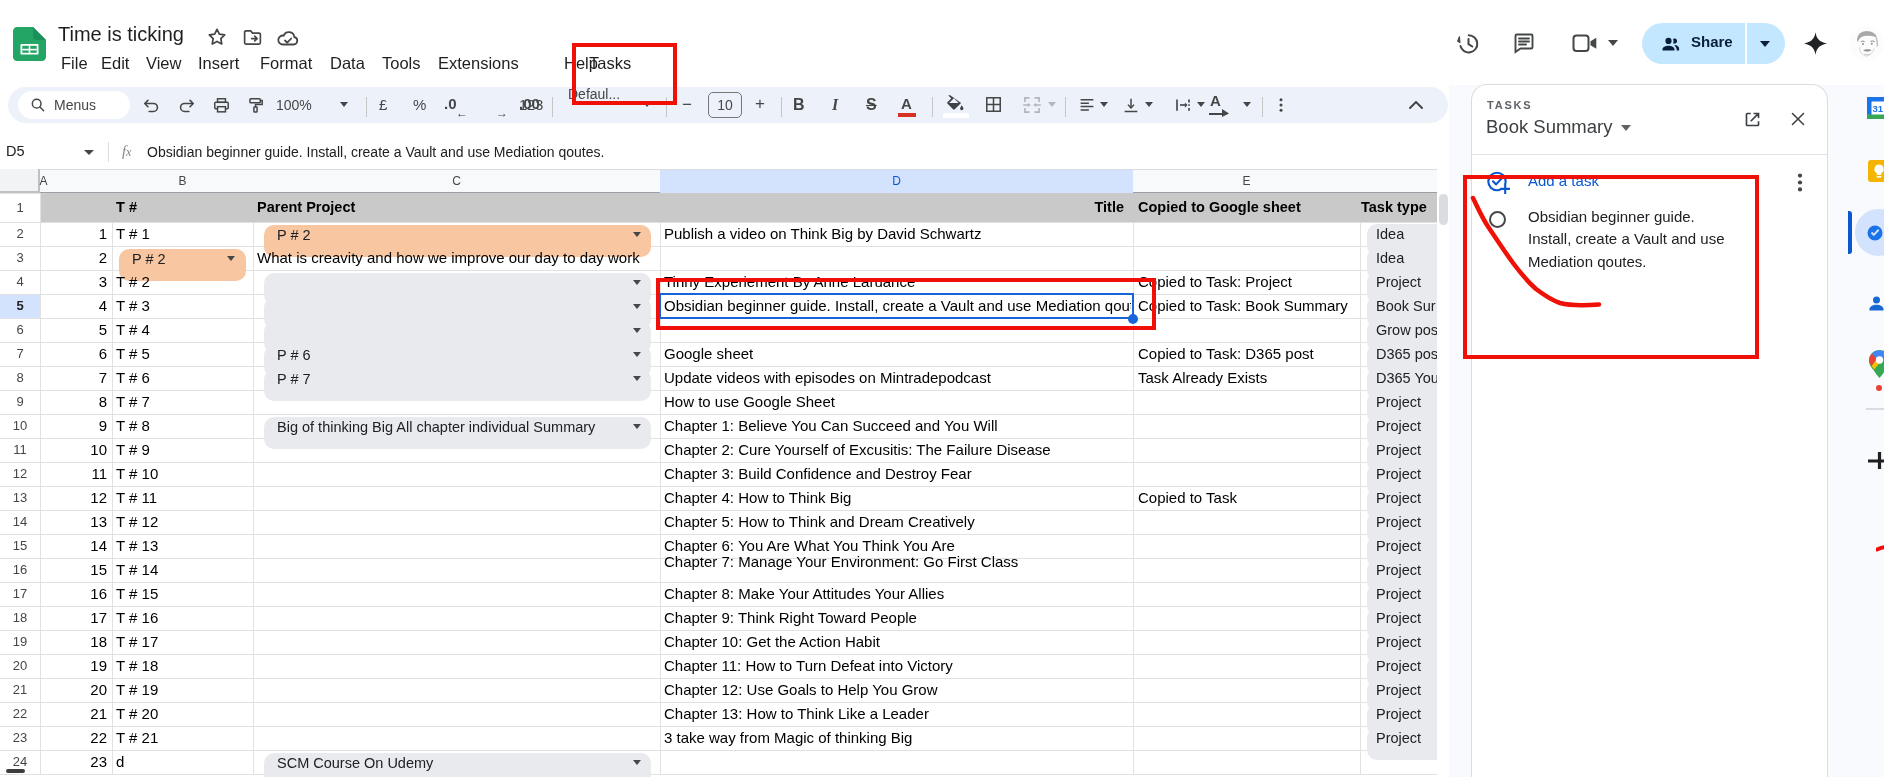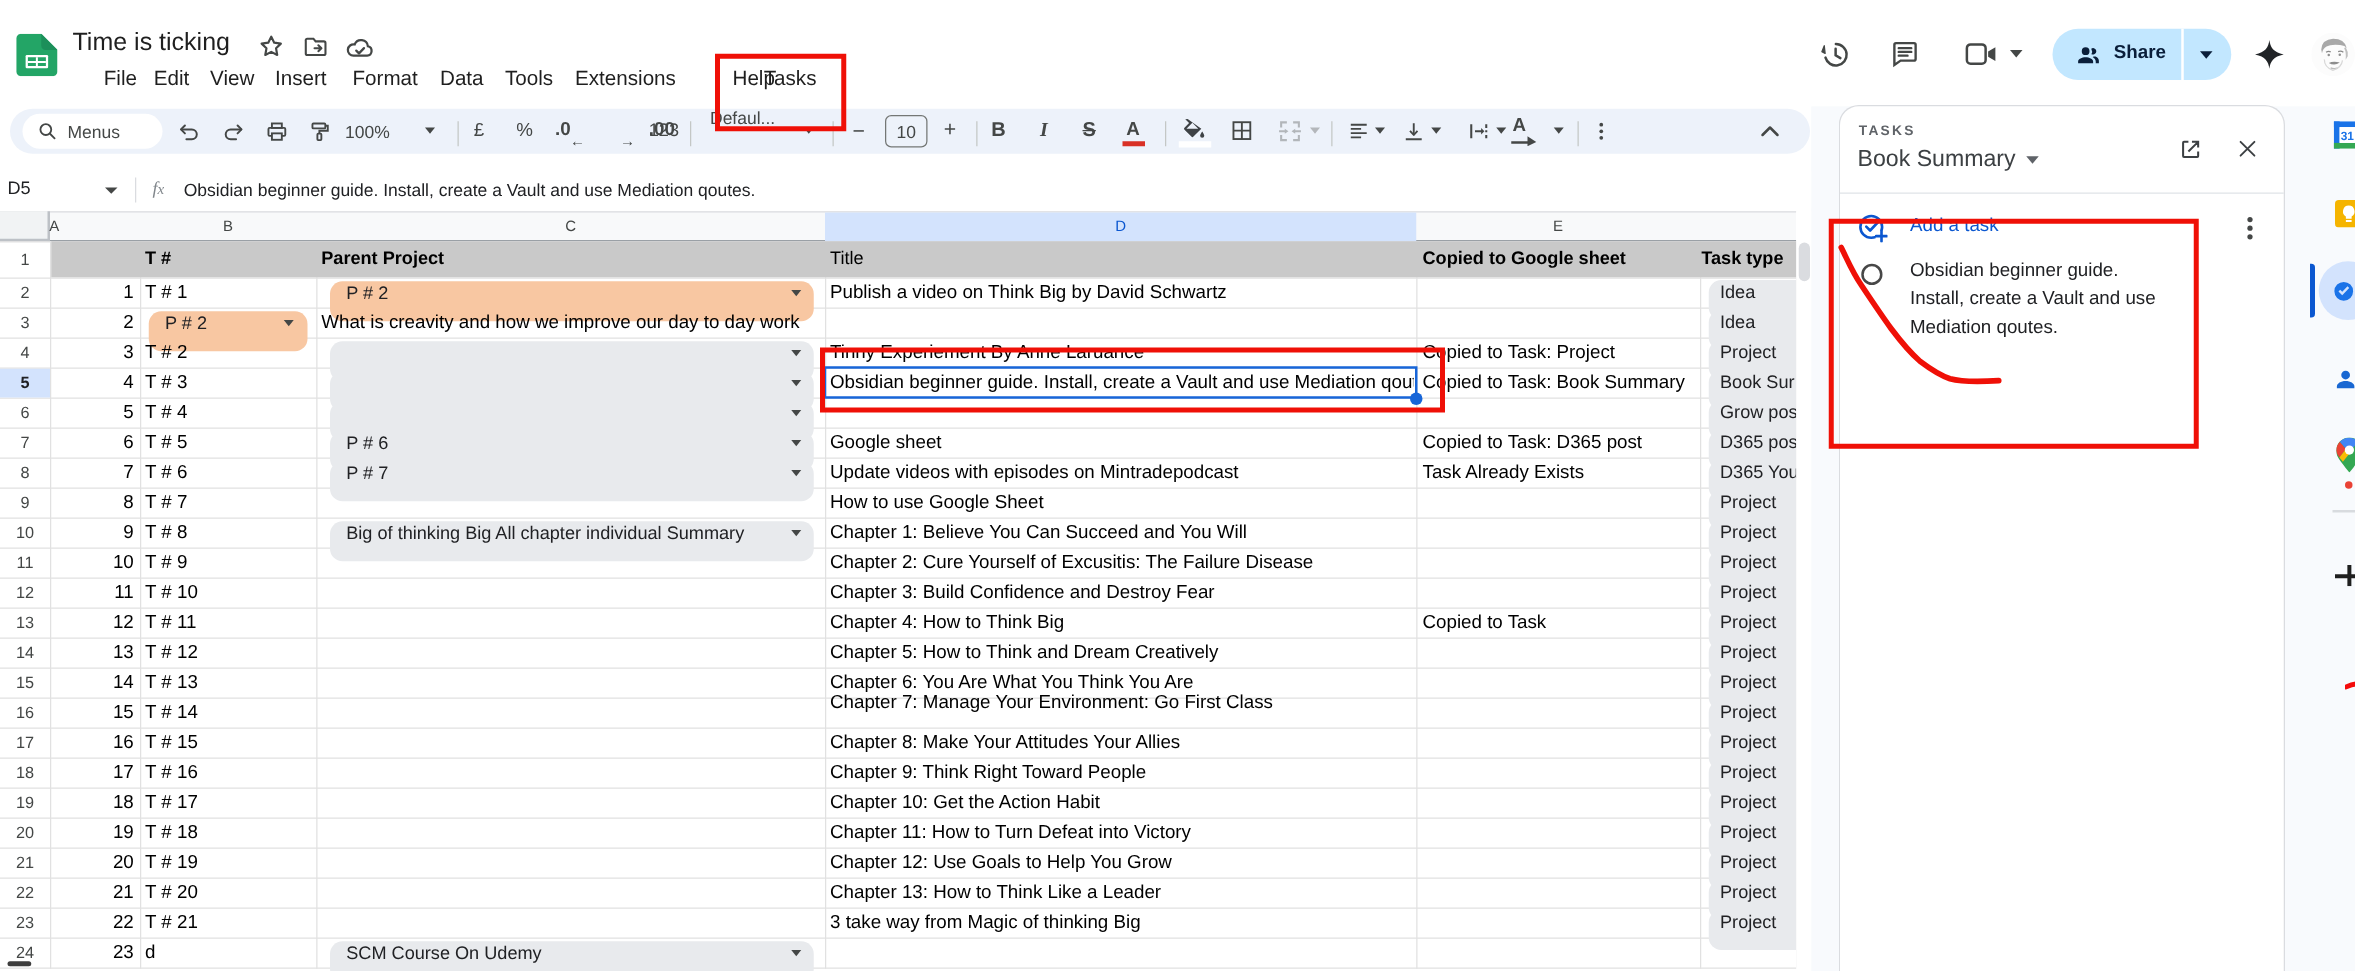--- a/index.html
+++ b/index.html
@@ -7,21 +7,21 @@
 .abs{position:absolute;}
 .ic{position:absolute;}
 svg{display:block;}
 .cell{position:absolute;font-size:15px;color:#000;white-space:nowrap;overflow:hidden;line-height:24px;height:24px;}
 .num{position:absolute;font-size:15px;color:#000;text-align:right;line-height:24px;height:24px;}
 .rnum{position:absolute;width:40px;text-align:center;font-size:13px;color:#444746;line-height:24px;}
 .chip{position:absolute;height:32px;border-radius:10px;font-size:14.5px;color:#202124;line-height:20px;padding-left:13px;white-space:nowrap;overflow:hidden;}
 .chipArr{position:absolute;width:0;height:0;border-left:4.5px solid transparent;border-right:4.5px solid transparent;border-top:5px solid #444746;}
 .vline{position:absolute;width:1px;background:#e1e1e1;}
 .hdrL{position:absolute;top:169px;height:24px;font-size:12px;color:#444746;text-align:center;line-height:24px;}
-.menu{position:absolute;top:51px;font-size:16.5px;color:#1f1f1f;height:24px;line-height:24px;margin-left:22px;}
+.menu{position:absolute;top:51px;font-size:16.5px;color:#1f1f1f;height:24px;line-height:24px;}
 .tbtxt{position:absolute;font-size:14px;color:#444746;}
 .tbdiv{position:absolute;top:97px;height:20px;width:1px;background:#c4c7c5;}
 </style></head>
 <body>
 
 <div class="abs" style="left:1449px;top:85px;width:435px;height:692px;background:#f8fafd;"></div>
 <div class="abs" style="left:0;top:0;width:1884px;height:85px;background:#fff;"></div>
 <svg class="ic" style="left:13px;top:27px" width="33" height="34" viewBox="0 0 33 34">
 <path d="M20 0 H4 C1.8 0 0 1.8 0 4 v26 c0 2.2 1.8 4 4 4 h25 c2.2 0 4-1.8 4-4 V13 L20 0 Z" fill="#23a566"></path>
 <path d="M20 0 l13 13 h-9.5 C21.6 13 20 11.4 20 9.5 V0 Z" fill="#1c8f5a"></path>
@@ -254,21 +254,21 @@
 <div class="rnum" style="left:0;top:606px;">18</div>
 <div class="rnum" style="left:0;top:630px;">19</div>
 <div class="rnum" style="left:0;top:654px;">20</div>
 <div class="rnum" style="left:0;top:678px;">21</div>
 <div class="rnum" style="left:0;top:702px;">22</div>
 <div class="rnum" style="left:0;top:726px;">23</div>
 <div class="rnum" style="left:0;top:750px;">24</div>
 <div class="abs" style="left:6px;top:769px;width:19px;height:4px;background:#3d3d3d;border-radius:2px;"></div>
 <div class="cell" style="left:116px;top:193px;width:130px;line-height:29px;font-weight:700;font-size:14.5px;">T #</div>
 <div class="cell" style="left:257px;top:193px;width:400px;line-height:29px;font-weight:700;font-size:14.5px;">Parent Project</div>
-<div class="cell" style="left:664px;top:193px;width:460px;line-height:29px;font-weight:400;font-size:14.5px;">Title</div>
+<div class="cell" style="left:664px;top:193px;width:460px;line-height:29px;font-weight:700;font-size:14.5px;text-align:right;">Title</div>
 <div class="cell" style="left:1138px;top:193px;width:220px;line-height:29px;font-weight:700;font-size:14.5px;">Copied to Google sheet</div>
 <div class="cell" style="left:1361px;top:193px;width:74px;line-height:29px;font-weight:700;font-size:14.5px;">Task type</div>
 <div class="num" style="left:40px;top:222px;width:67px;">1</div>
 <div class="cell" style="left:116px;top:222px;width:134px;">T # 1</div>
 <div class="chip" style="left:264px;top:225px;width:387px;background:#f8c7a2;">P # 2</div>
 <div class="chipArr" style="left:633px;top:232px;"></div>
 <div class="cell" style="left:664px;top:222px;width:467px;">Publish a video on Think Big by David Schwartz</div>
 <div class="chip" style="left:1367px;top:224px;width:70px;border-radius:10px 0 0 10px;background:#e8eaed;padding-left:9px;">Idea</div>
 <div class="num" style="left:40px;top:246px;width:67px;">2</div>
 <div class="chip" style="left:119px;top:249px;width:127px;background:#f8c7a2;">P # 2</div>

